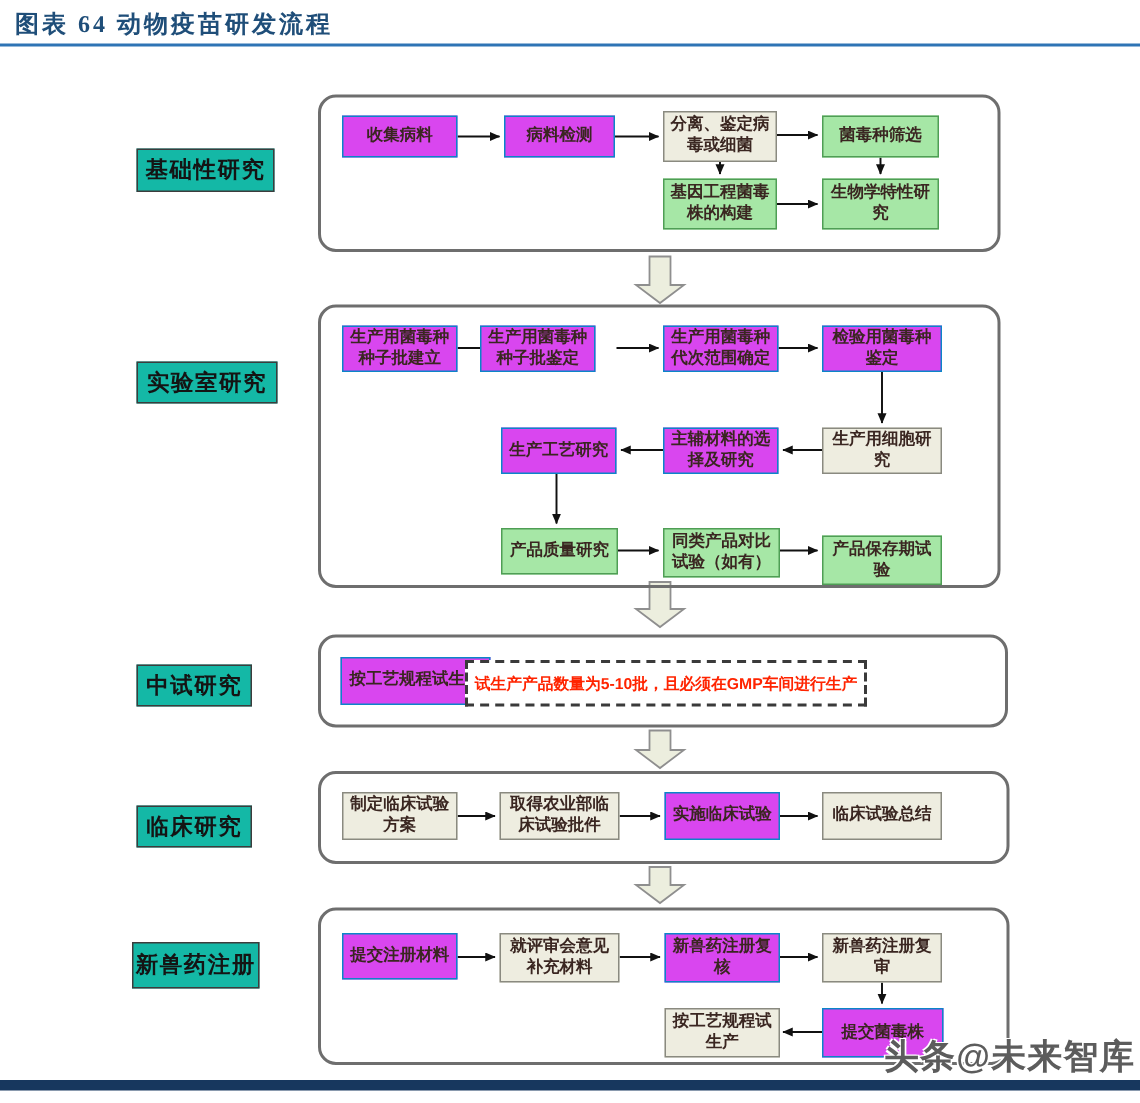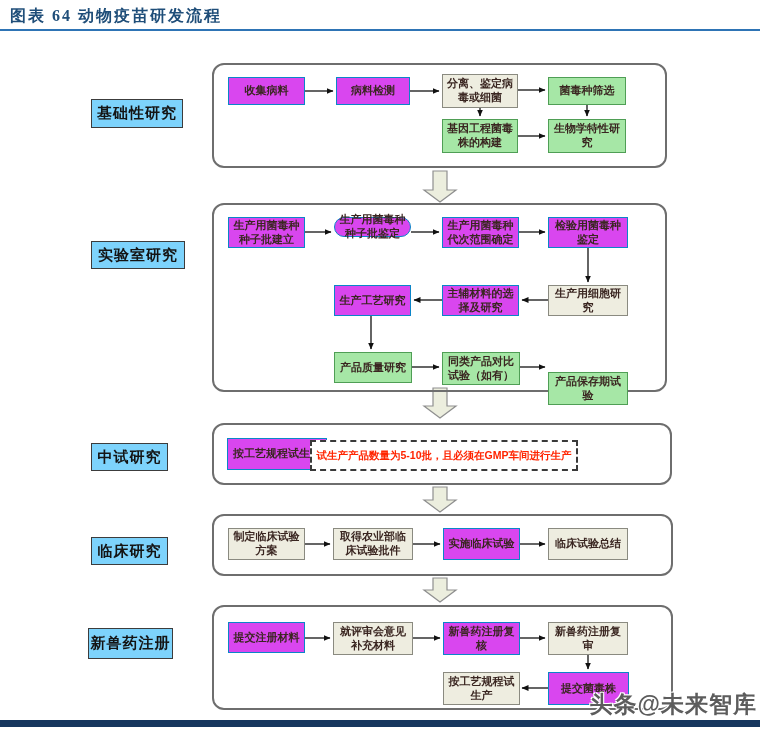--- a/index.html
+++ b/index.html
@@ -2,21 +2,21 @@
 <html><head>
 <meta charset="utf-8">
 <style>
   html,body{margin:0;padding:0;background:#fff;}
   .canvas{position:relative;width:760px;height:735px;background:#fff;overflow:hidden;
           font-family:"Liberation Sans",sans-serif;}
   .page-title{position:absolute;left:10px;top:6px;font:bold 16px "Liberation Serif",serif;
               color:#1F4E79;letter-spacing:2px;white-space:nowrap;}
   .title-rule{position:absolute;left:0;top:29px;width:760px;height:2px;background:#2E74B5;}
   .stage-container{position:absolute;border:2px solid #6e6e6e;border-radius:12px;background:transparent;box-sizing:border-box;}
-  .stage-label{position:absolute;border:1px solid #3c3c3c;background:#7dd3fc;display:flex;align-items:center;justify-content:center;
+  .stage-label{position:absolute;border:1px solid #3c3c3c;background:#14b8a6;display:flex;align-items:center;justify-content:center;
                font:bold 15px "Liberation Serif",serif;color:#141414;letter-spacing:1px;box-sizing:border-box;}
   .box{position:absolute;display:flex;align-items:center;justify-content:center;text-align:center;
        font:bold 11px "Liberation Sans",sans-serif;color:#3a2621;line-height:1.25;
        box-sizing:border-box;padding:1px 2px;}
   .cyan{background:#d946ef;border:1px solid #0b85c8;}
   .green{background:#A6E7A6;border:1px solid #4f9e55;}
   .beige{background:#EEEDE0;border:1px solid #8a8a80;}
   .dashed-note{position:absolute;display:flex;align-items:center;justify-content:center;
                border:2px dashed #3a3a3a;background:#fff;color:#FF2400;
                font:bold 10.5px "Liberation Sans",sans-serif;white-space:nowrap;box-sizing:border-box;}
@@ -86,29 +86,29 @@
   <div class="stage-label" style="left:88px;top:628px;width:85px;height:31px;">新兽药注册</div>
 
   <div class="box cyan" style="left:228px;top:77px;width:77px;height:28px;">收集病料</div>
   <div class="box cyan" style="left:336px;top:77px;width:74px;height:28px;">病料检测</div>
   <div class="box beige" style="left:442px;top:74px;width:76px;height:34px;">分离、鉴定病毒或细菌</div>
   <div class="box green" style="left:548px;top:77px;width:78px;height:28px;">菌毒种筛选</div>
   <div class="box green" style="left:442px;top:119px;width:76px;height:34px;">基因工程菌毒株的构建</div>
   <div class="box green" style="left:548px;top:119px;width:78px;height:34px;text-align:center;">生物学特性研究</div>
 
   <div class="box cyan" style="left:228px;top:217px;width:77px;height:31px;">生产用菌毒种种子批建立</div>
-  <div class="box cyan" style="left:334px;top:217px;width:77px;height:20px;border-radius:10px;">生产用菌毒种种子批鉴定</div>
+  <div class="box cyan" style="left:320px;top:217px;width:77px;height:31px;">生产用菌毒种种子批鉴定</div>
   <div class="box cyan" style="left:442px;top:217px;width:77px;height:31px;">生产用菌毒种代次范围确定</div>
   <div class="box cyan" style="left:548px;top:217px;width:80px;height:31px;">检验用菌毒种鉴定</div>
   <div class="box cyan" style="left:334px;top:285px;width:77px;height:31px;">生产工艺研究</div>
   <div class="box cyan" style="left:442px;top:285px;width:77px;height:31px;">主辅材料的选择及研究</div>
   <div class="box beige" style="left:548px;top:285px;width:80px;height:31px;">生产用细胞研究</div>
   <div class="box green" style="left:334px;top:352px;width:78px;height:31px;">产品质量研究</div>
   <div class="box green" style="left:442px;top:352px;width:78px;height:33px;">同类产品对比试验（如有）</div>
-  <div class="box green" style="left:548px;top:372px;width:80px;height:33px;">产品保存期试验</div>
+  <div class="box green" style="left:548px;top:357px;width:80px;height:33px;">产品保存期试验</div>
 
   <div class="box cyan" style="left:227px;top:438px;width:100px;height:32px;">按工艺规程试生产</div>
   <div class="dashed-note" style="left:310px;top:440px;width:268px;height:31px;">试生产产品数量为5-10批，且必须在GMP车间进行生产</div>
 
   <div class="box beige" style="left:228px;top:528px;width:77px;height:32px;">制定临床试验方案</div>
   <div class="box beige" style="left:333px;top:528px;width:80px;height:32px;">取得农业部临床试验批件</div>
   <div class="box cyan" style="left:443px;top:528px;width:77px;height:32px;">实施临床试验</div>
   <div class="box beige" style="left:548px;top:528px;width:80px;height:32px;">临床试验总结</div>
 
   <div class="box cyan" style="left:228px;top:622px;width:77px;height:31px;">提交注册材料</div>

